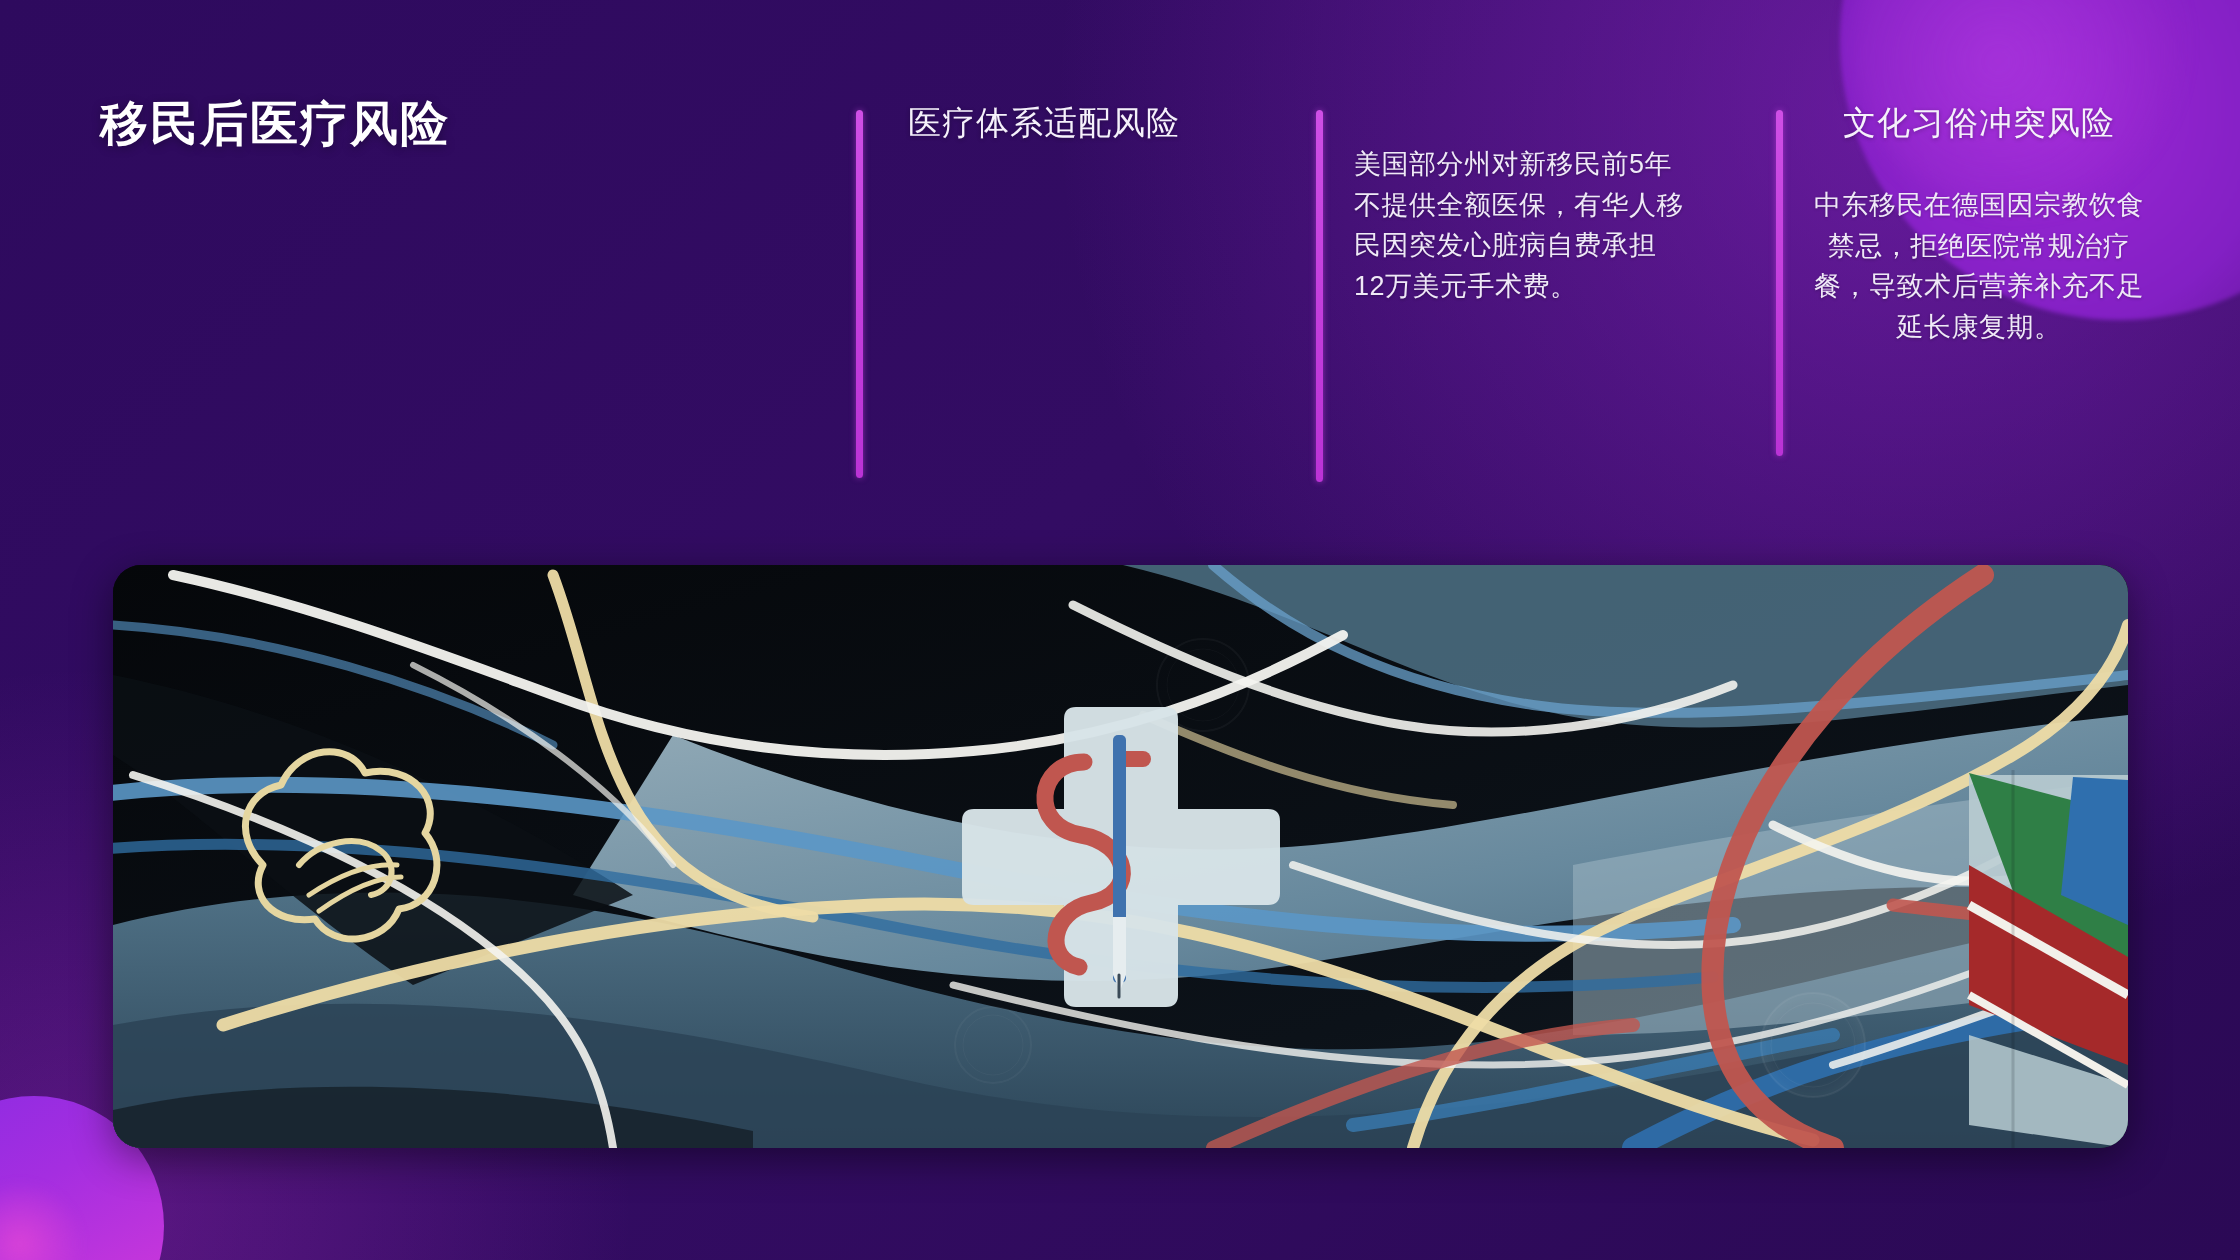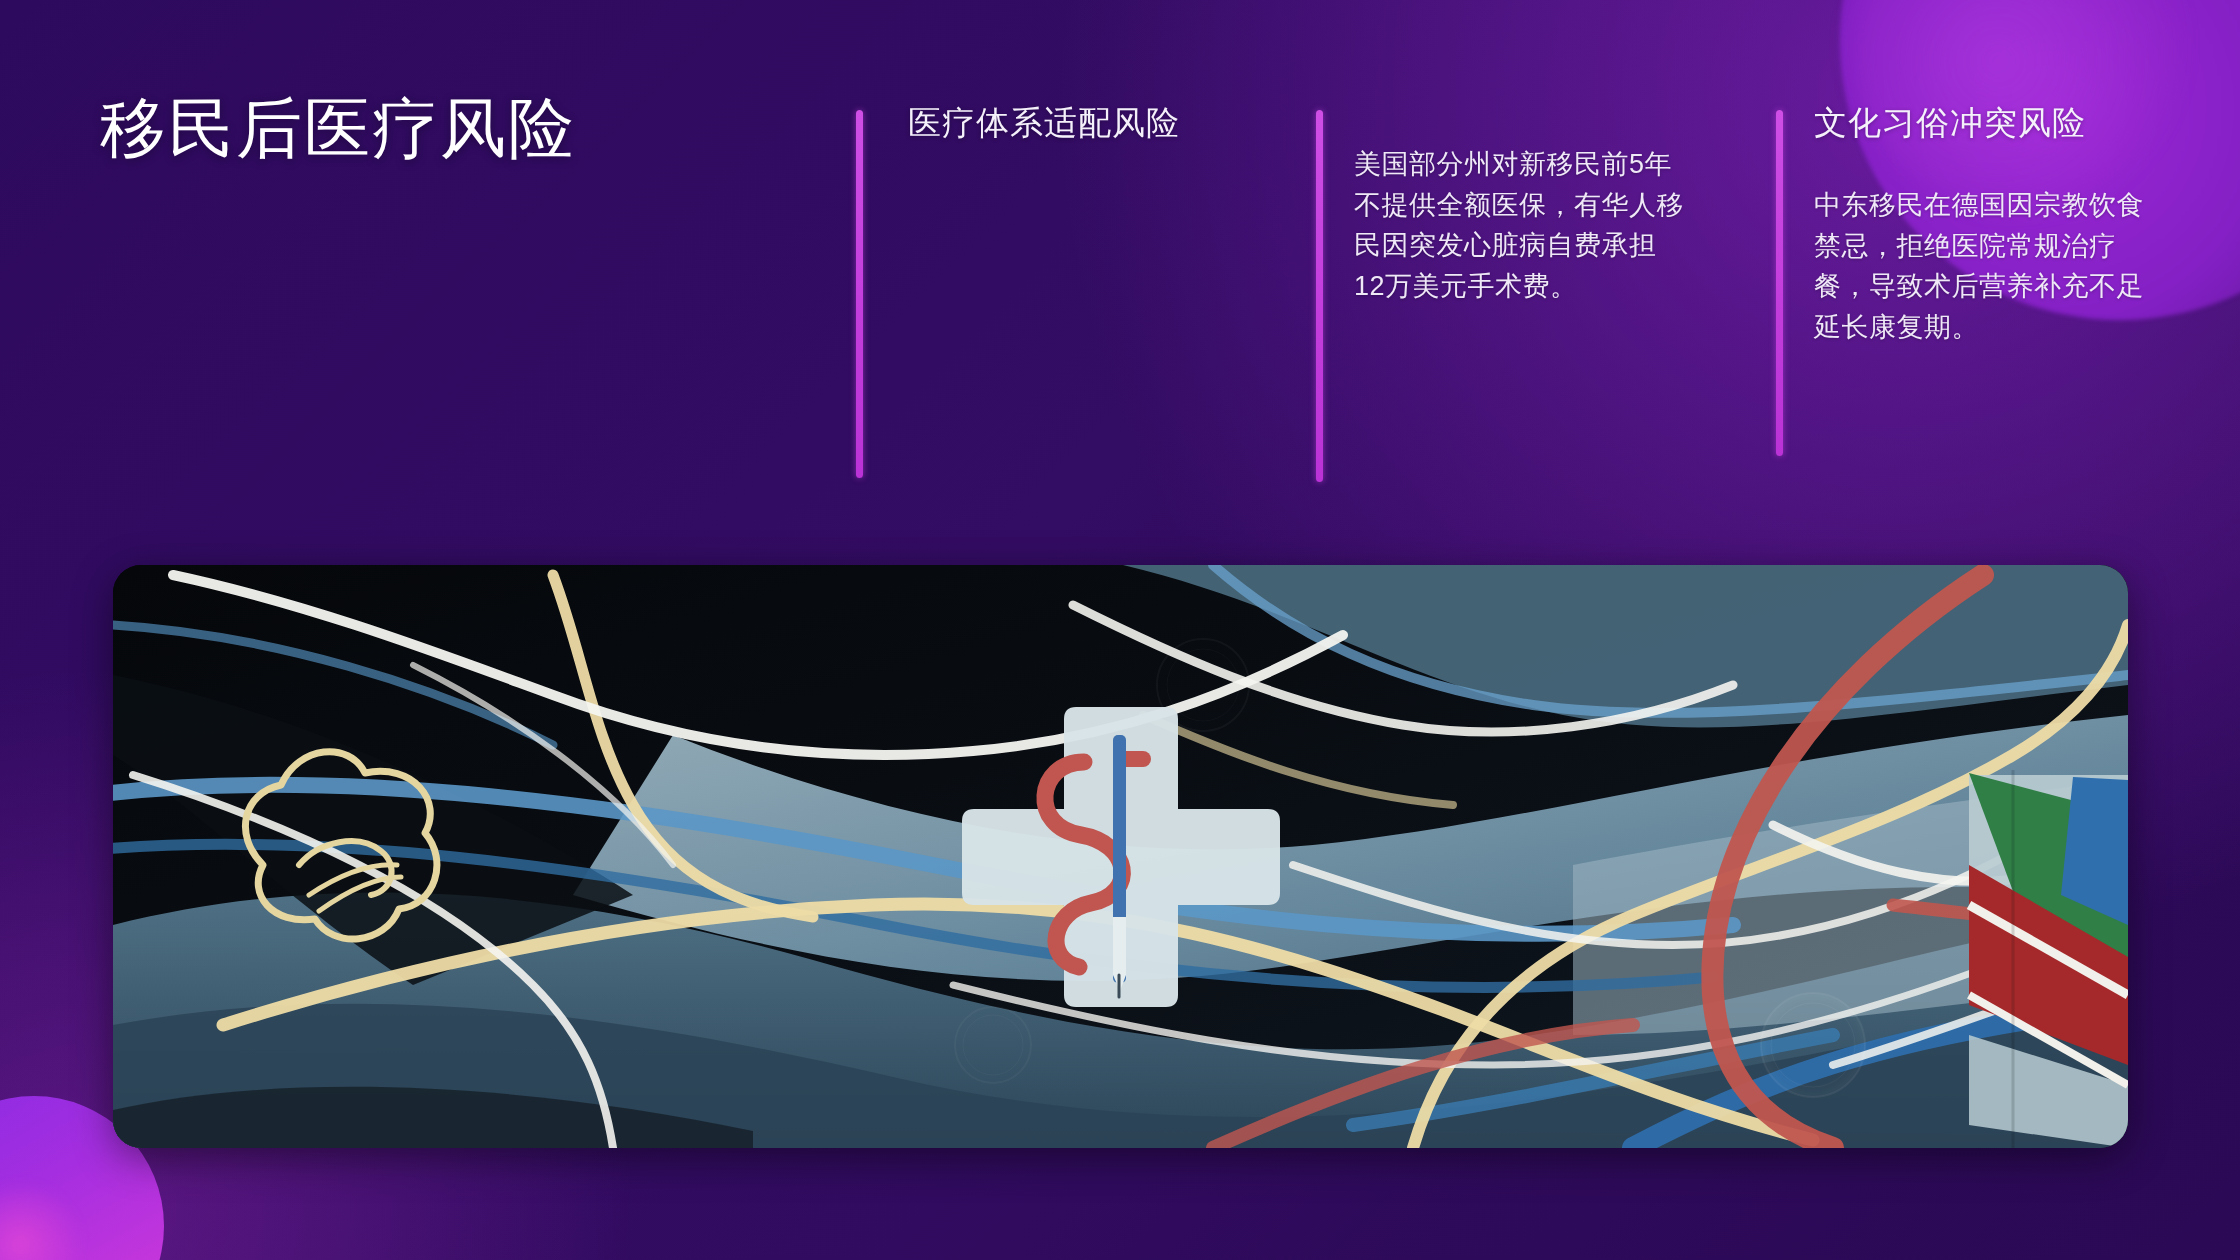--- a/index.html
+++ b/index.html
@@ -42,23 +42,23 @@
     left:-40px; bottom:-44px;
     background:radial-gradient(circle, rgba(226,70,214,0.8) 0%, rgba(200,60,210,0) 75%);
     filter:blur(6px);
   }
 
   
   #header { position:absolute; left:0; top:0; width:2240px; height:520px; }
 
   #page-title {
     position:absolute;
-    left:100px; top:84px;
-    font-size:66px;
-    font-weight:normal;
+    left:100px; top:92px;
+    font-size:48px;
+    font-weight:bold;
     letter-spacing:2px;
     color:#ffffff;
     text-shadow:0 2px 10px rgba(0,0,0,0.35);
     white-space:nowrap;
   }
 
   .risk-col { position:absolute; top:110px; }
   .risk-col .bar {
     position:absolute; left:0; top:0;
     width:7px; border-radius:4px;
@@ -87,21 +87,21 @@
   #col-0 { left:856px; }
   #col-0 .bar { height:368px; }
   #col-0 .body { width:300px;text-align:center; }
 
   #col-1 { left:1316px; }
   #col-1 .bar { height:372px; }
   #col-1 .body { width:330px; }
 
   #col-2 { left:1776px; }
   #col-2 .bar { height:346px; }
-  #col-2 .body { width:330px; }
+  #col-2 .body { width:330px;text-align:center; }
 
   
   #art-card {
     position:absolute;
     left:113px; top:565px;
     width:2015px; height:583px;
     border-radius:28px;
     overflow:hidden;
     background:#07090c;
     box-shadow:0 10px 40px rgba(0,0,0,0.45);

